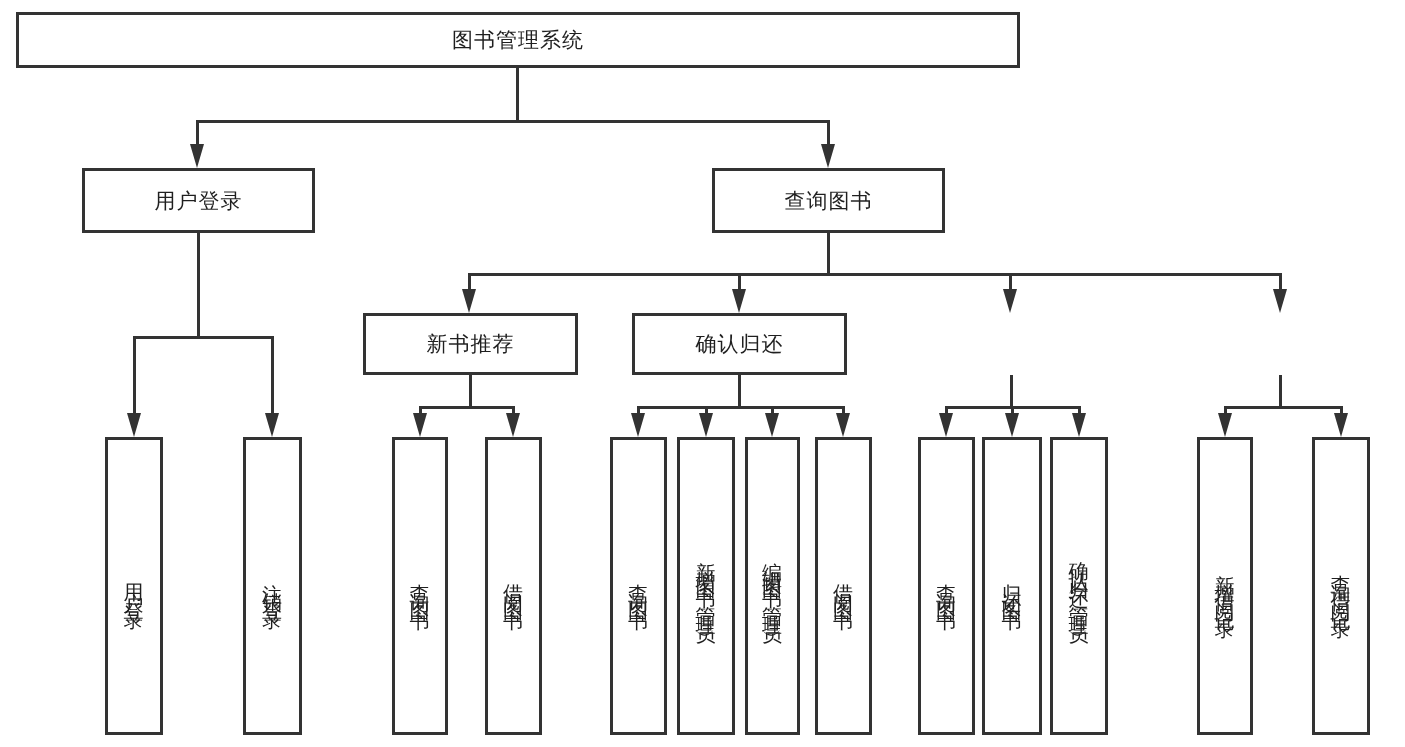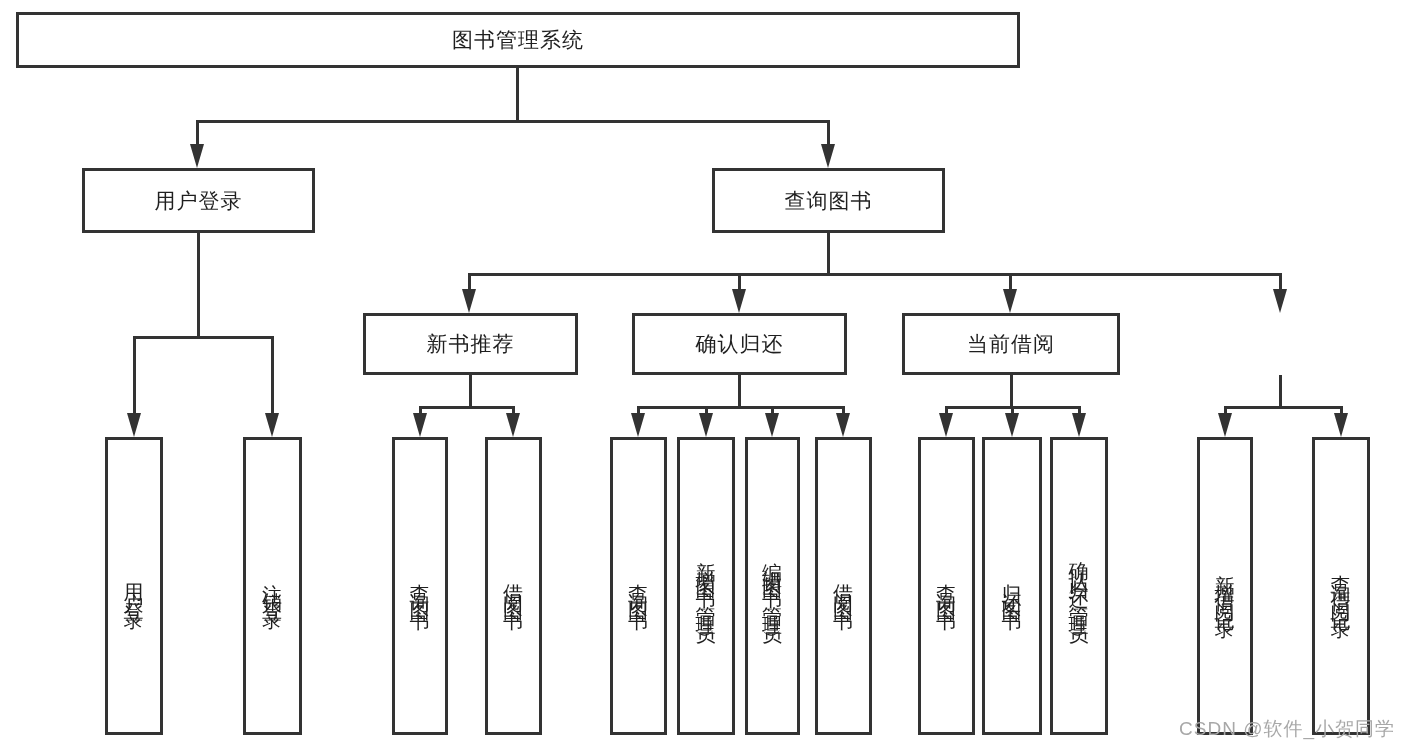--- a/index.html
+++ b/index.html
@@ -47,21 +47,20 @@
 <div id="stage">
 
   <div class="box" style="left:16px;top:12px;width:1004px;height:56px;">图书管理系统</div>
 
   <div class="box" style="left:82px;top:168px;width:233px;height:65px;">用户登录</div>
 
   <div class="box" style="left:712px;top:168px;width:233px;height:65px;">查询图书</div>
 
   <div class="box" style="left:363px;top:313px;width:215px;height:62px;">新书推荐</div>
   <div class="box" style="left:632px;top:313px;width:215px;height:62px;">确认归还</div>
-  <div class="box" style="left:902px;top:313px;width:218px;height:62px;">当前借阅</div>
 
   <div class="leafbox" style="left:105px;top:437px;width:58px;height:298px;">
     <span class="vtext">用户登录</span>
   </div>
   <div class="leafbox" style="left:243px;top:437px;width:59px;height:298px;">
     <span class="vtext">注销登录</span>
   </div>
 
   <div class="leafbox" style="left:392px;top:437px;width:56px;height:298px;">
     <span class="vtext">查询图书</span>
@@ -152,15 +151,14 @@
   <div class="vl" style="left:1078px;top:406px;height:9px;"></div>
   <div class="ar" style="left:1072px;top:413px;"></div>
 
   <div class="vl" style="left:1279px;top:375px;height:31px;"></div>
   <div class="hl" style="left:1224px;top:406px;width:118px;"></div>
   <div class="vl" style="left:1224px;top:406px;height:9px;"></div>
   <div class="ar" style="left:1218px;top:413px;"></div>
   <div class="vl" style="left:1340px;top:406px;height:9px;"></div>
   <div class="ar" style="left:1334px;top:413px;"></div>
 
-  <div id="watermark">CSDN @软件_小贺同学</div>
 
 </div>
 
 </body></html>

